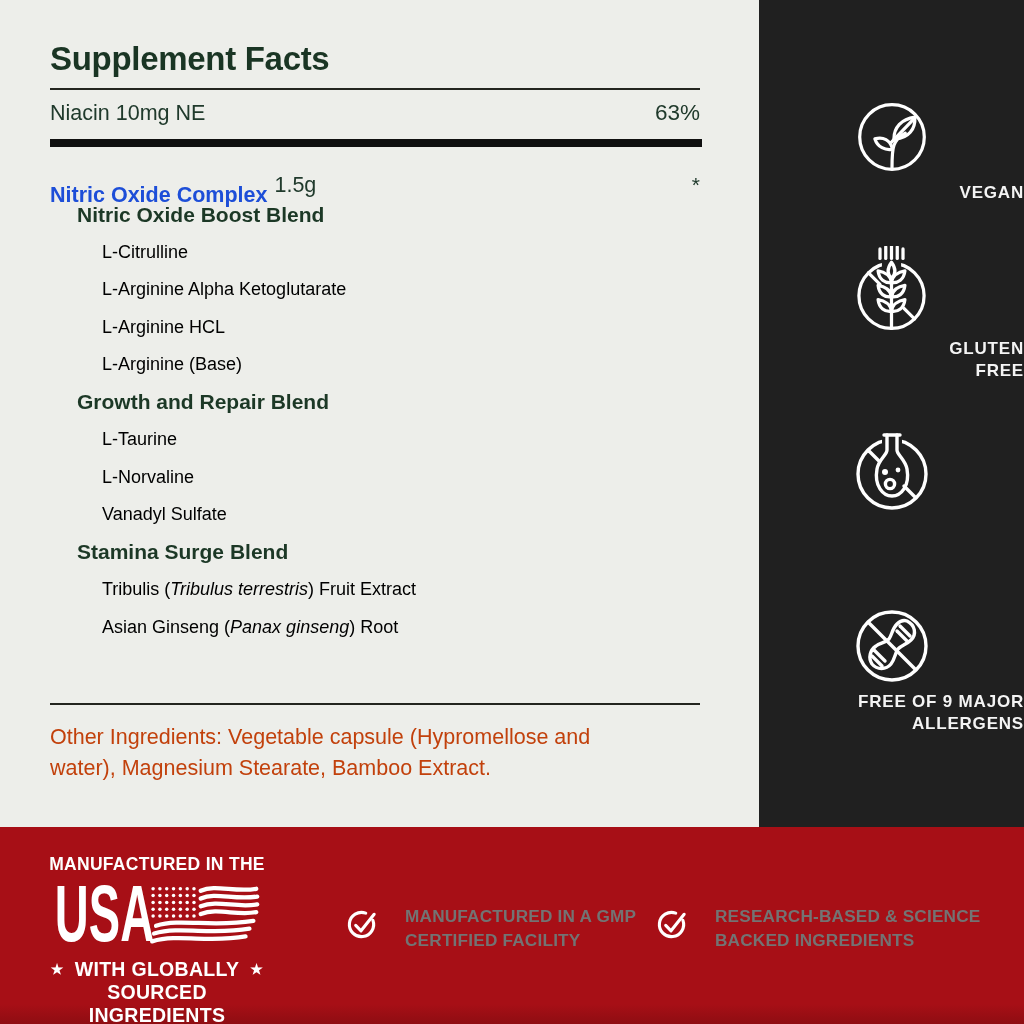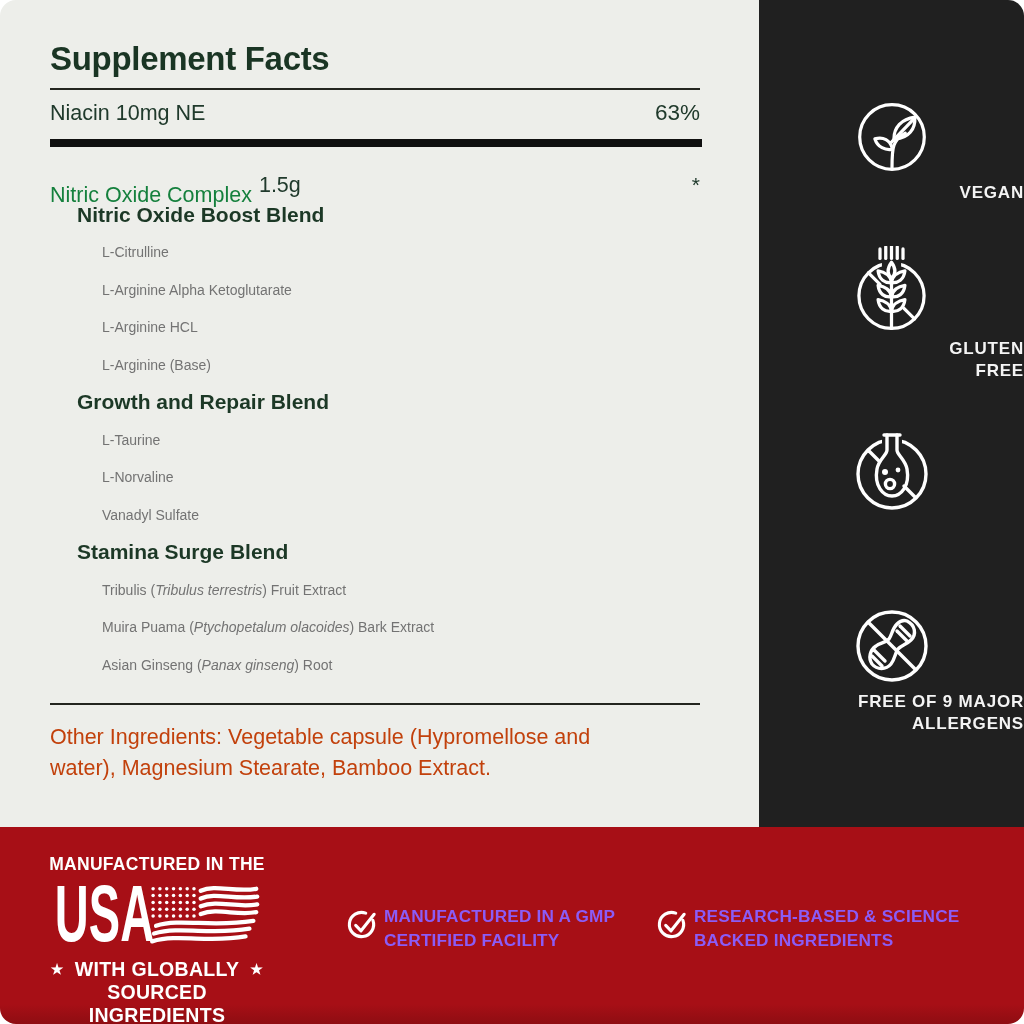--- a/index.html
+++ b/index.html
@@ -1,38 +1,38 @@
 <!DOCTYPE html>
 <html><head>
 <meta charset="utf-8">
 <style>
   html,body{margin:0;padding:0;background:#fff;}
   .stage{position:relative;width:1024px;height:1024px;overflow:hidden;
-         font-family:"Liberation Sans",sans-serif;border-radius:16px;-webkit-font-smoothing:antialiased;}
+         font-family:"Liberation Sans",sans-serif;-webkit-font-smoothing:antialiased;}
   
   .panel-light{position:absolute;left:0;top:0;width:759px;height:827px;background:#EDEEEA;}
   .panel-dark{position:absolute;left:759px;top:0;width:265px;height:827px;background:#202020;}
   .band-red{position:absolute;left:0;top:827px;width:1024px;height:197px;
             background:linear-gradient(#A70F16 90%,#8E0D12);}
   
   .sf-title{position:absolute;left:50px;top:40px;font-size:33px;font-weight:bold;
             letter-spacing:-0.3px;color:#1A3524;}
   .rule{position:absolute;left:50px;width:650px;height:2px;background:#23251F;}
   .rule-1{top:88px;} .rule-2{top:703px;}
   .bar-thick{position:absolute;left:50px;top:139px;width:652px;height:8px;background:#101010;}
   .sf-row-head{position:absolute;left:50px;top:100px;width:650px;display:flex;
                justify-content:space-between;align-items:baseline;color:#203A2C;font-size:21.5px;}
   .sf-row-head .dv{font-size:22.5px;}
   .sf-complex{position:absolute;left:50px;top:170px;width:650px;height:30px;display:flex;
               align-items:center;color:#203A2C;font-size:21.5px;}
-  .sf-complex .name{font-weight:normal;color:#15803d;margin-top:20px;}
+  .sf-complex .name{font-weight:bold;color:#1d4ed8;margin-top:20px;}
   .sf-complex .amt{margin-left:7px;}
   .sf-complex .star{margin-left:auto;font-size:21px;}
   .sf-rows{position:absolute;left:50px;top:196px;width:650px;}
-  .row{height:37.5px;display:flex;align-items:center;font-size:14px;color:#737373;}
+  .row{height:37.5px;display:flex;align-items:center;font-size:18px;color:#000000;}
   .row.blend{padding-left:27px;font-weight:bold;font-size:21px;color:#1C3826;}
   .row.ing{padding-left:52px;}
   .row .em{font-style:italic;}
   .sf-other{position:absolute;left:50px;top:722px;width:608px;font-size:21.5px;
             line-height:31px;color:#c2410c;}
   
   .badge-icon{position:absolute;left:759px;width:265px;display:flex;justify-content:center;}
   .badge-label{position:absolute;left:759px;width:265px;text-align:right;color:#F4F4F4;
                font-weight:bold;font-size:17px;letter-spacing:0.8px;line-height:22px;}
   .bi-vegan{top:99px;} .bl-vegan{top:182px;}
@@ -41,21 +41,21 @@
   .bi-allergen{top:606px;} .bl-allergen{top:691px;}
   .icon-line{stroke:#FFFFFF;fill:none;stroke-width:3.4;stroke-linecap:round;stroke-linejoin:round;}
   
   .usa{position:absolute;left:48px;top:854px;width:218px;text-align:center;color:#FFFFFF;}
   .usa-top{font-size:17.5px;font-weight:bold;letter-spacing:0.3px;}
   .usa-flag{margin-top:6px;}
   .usa-mid{display:flex;justify-content:center;align-items:center;gap:11px;height:24px;
            font-size:19.5px;font-weight:bold;letter-spacing:0.3px;}
   .usa-mid .star{font-size:14px;}
   .usa-bottom{font-size:19.5px;font-weight:bold;letter-spacing:0.3px;}
-  .claim{position:absolute;top:905px;display:flex;gap:5px;color:#8b5cf6;align-items:flex-start;}
+  .claim{position:absolute;top:905px;display:flex;gap:26px;color:#737373;align-items:flex-start;}
   .claim-1{left:346px;} .claim-2{left:656px;}
   .claim-icon{margin-top:3px;}
   .claim-text{font-size:17.2px;font-weight:bold;line-height:23.5px;letter-spacing:0.2px;}
 </style>
 </head>
 <body>
 
 <div class="stage">
 
   <div class="panel-light"></div>
@@ -104,25 +104,20 @@
     <div class="row ing">
         <span>Vanadyl Sulfate</span>
       </div>
     <div class="row blend">
         <span>Stamina Surge Blend</span>
       </div>
     <div class="row ing">
         <span>Tribulis (</span>
         <span class="em">Tribulus terrestris</span>
         <span>) Fruit Extract</span>
-      </div>
-    <div class="row ing">
-        <span>Muira Puama (</span>
-        <span class="em">Ptychopetalum olacoides</span>
-        <span>) Bark Extract</span>
       </div>
     <div class="row ing">
         <span>Asian Ginseng (</span>
         <span class="em">Panax ginseng</span>
         <span>) Root</span>
       </div>
   </div>
 
   <div class="rule rule-2"></div>
   <div class="sf-other">Other Ingredients: Vegetable capsule (Hypromellose and water), Magnesium Stearate, Bamboo Extract.</div>

